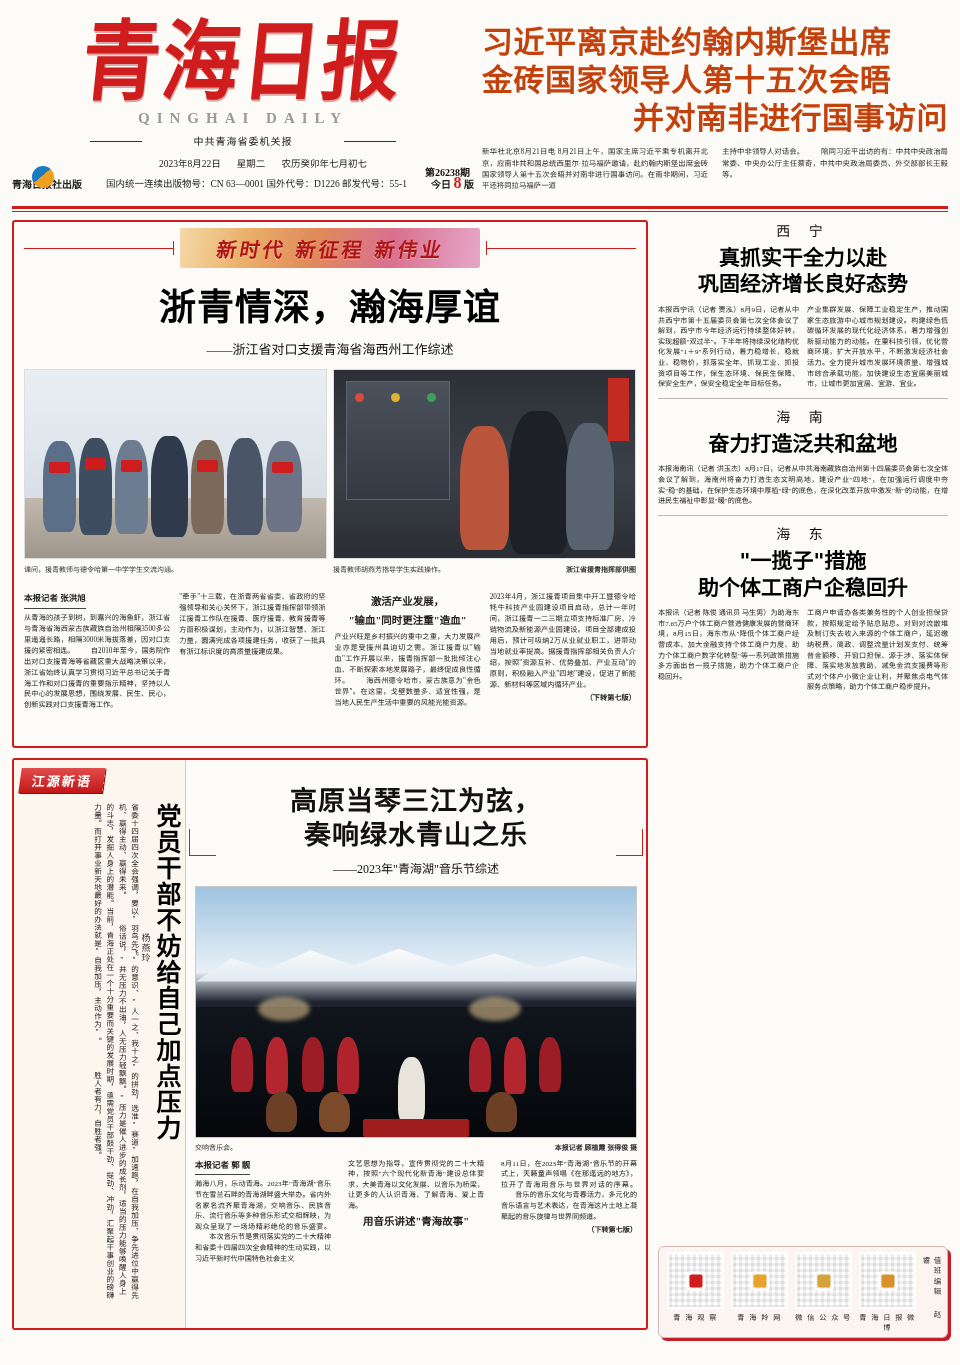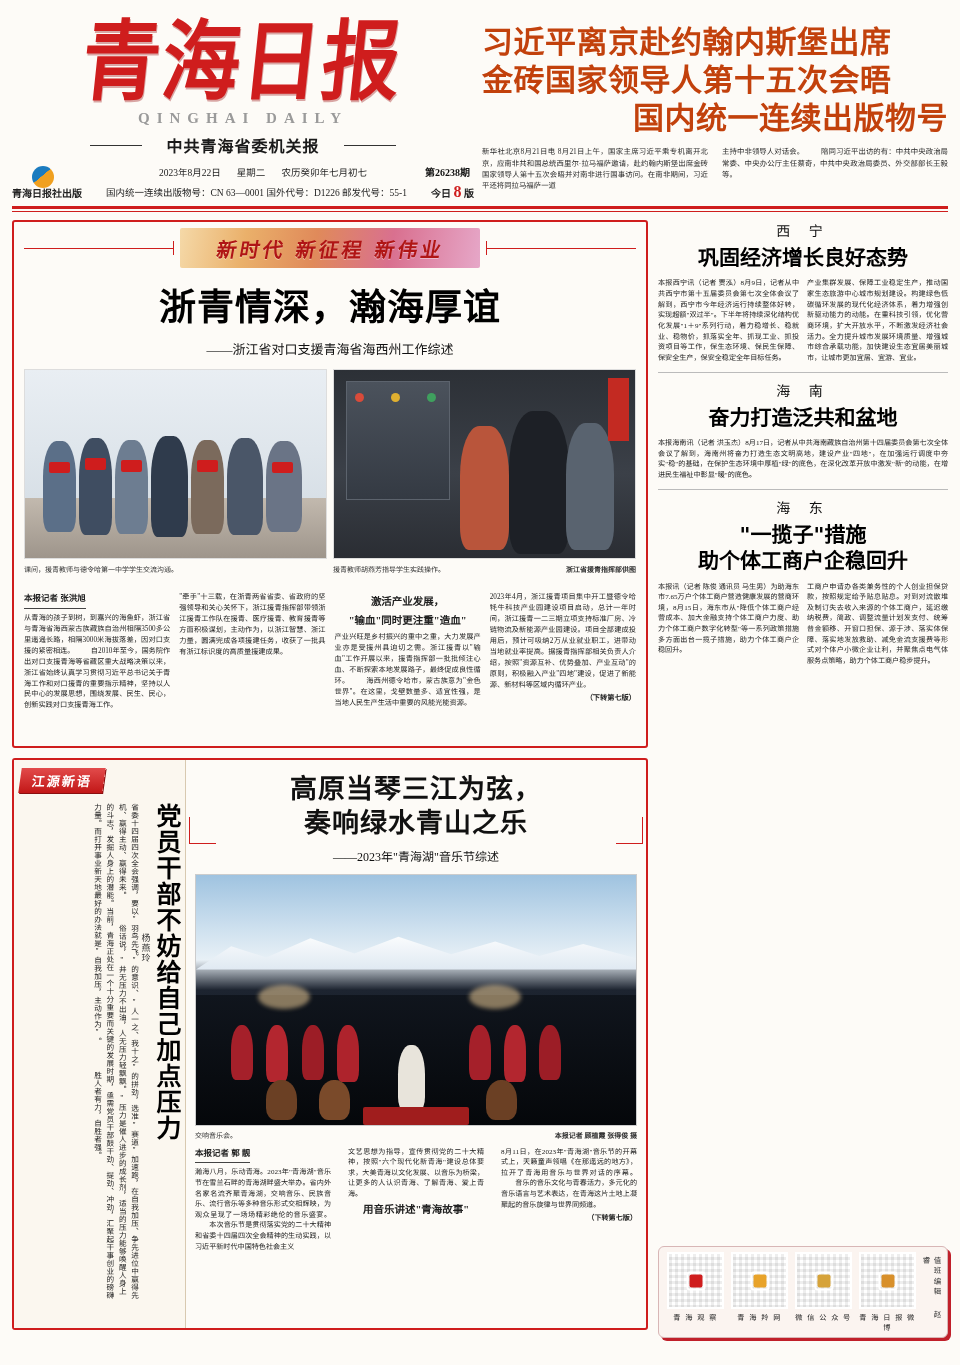--- a/index.html
+++ b/index.html
@@ -26,21 +26,21 @@
     letter-spacing:2px;
     transform:skewX(-6deg) scaleY(1.12);
     text-shadow:1px 2px 0 rgba(150,10,10,.35);
     padding-top:8px;
   }
   .logo-en{
     text-align:center;font-size:15px;letter-spacing:7px;color:#9a9a9a;
     font-family:"Liberation Serif",serif;font-weight:700;margin-top:10px;
   }
   .logo-sub{
-    text-align:center;font-size:16px;font-weight:700;color:#1a1a1a;margin-top:6px;
+    text-align:center;font-size:10px;font-weight:400;color:#1a1a1a;margin-top:6px;
     position:relative;letter-spacing:1px;
   }
   .logo-sub:before,.logo-sub:after{
     content:"";position:absolute;top:50%;width:52px;height:1px;background:#333;
   }
   .logo-sub:before{left:78px;}
   .logo-sub:after{right:78px;}
   .mast-meta{margin-top:8px;font-size:9.5px;color:#222;}
   .mast-row1{display:flex;align-items:center;justify-content:center;gap:16px;padding-left:40px;}
   .mast-row2{display:flex;align-items:center;justify-content:space-between;margin-top:4px;}
@@ -135,21 +135,21 @@
   .vauthor{
     writing-mode:vertical-rl;text-orientation:upright;font-size:9px;
     margin-top:130px;color:#333;letter-spacing:1px;
   }
   .vtext{
     writing-mode:vertical-rl;text-orientation:upright;
     font-size:7.6px;line-height:1.62;color:#222;height:100%;
     letter-spacing:.4px;overflow:hidden;flex:1;
   }
 
-  .music{flex:1;padding:12px 9px;box-sizing:border-box;}
+  .music{flex:1;padding:24px 9px;box-sizing:border-box;}
   .music-head{
     text-align:center;font-family:"DejaVu Serif",serif;font-weight:700;
     font-size:27px;line-height:1.25;letter-spacing:1px;position:relative;
   }
   .music-head .corner{position:absolute;width:26px;height:26px;}
   .music-head .cl{left:-6px;bottom:-4px;border-left:1px solid #cf1d1d;border-bottom:1px solid #cf1d1d;}
   .music-head .cr{right:-6px;bottom:-4px;border-right:1px solid #cf1d1d;border-bottom:1px solid #cf1d1d;}
   .music-sub{text-align:center;font-size:12px;margin-top:7px;}
   .music-photo{height:250px;margin-top:9px;position:relative;overflow:hidden;border:1px solid #ccc;}
   .music-cap{display:flex;justify-content:space-between;font-size:7px;margin-top:4px;color:#333;}
@@ -244,21 +244,21 @@
             <span>版</span>
           </span>
         </div>
       </div>
     </div>
 
     <div class="mast-right">
       <div class="lead-title">
         <span class="l1">习近平离京赴约翰内斯堡出席</span>
         <span class="l2">金砖国家领导人第十五次会晤</span>
-        <span class="l3">国内统一连续出版物号</span>
+        <span class="l3">并对南非进行国事访问</span>
       </div>
       <div class="lead-body">
         <div>新华社北京8月21日电 8月21日上午，国家主席习近平乘专机离开北京，应南非共和国总统西里尔·拉马福萨邀请，赴约翰内斯堡出席金砖国家领导人第十五次会晤并对南非进行国事访问。在南非期间，习近平还将同拉马福萨一道</div>
         <div>主持中非领导人对话会。
 　　陪同习近平出访的有：中共中央政治局常委、中央办公厅主任蔡奇，中共中央政治局委员、外交部部长王毅等。</div>
       </div>
     </div>
   </div>
 
   <div class="rule-red"></div>
@@ -400,20 +400,21 @@
           </div>
         </div>
       </div>
     </div>
 
     <div class="col-right">
 
       <div class="region">
         <div class="region-name">西 宁</div>
         <div class="region-title">
+          <div>真抓实干全力以赴</div>
           <div>巩固经济增长良好态势</div>
         </div>
         <div class="region-cols">
           <div>本报西宁讯（记者 贾泓）8月9日，记者从中共西宁市第十五届委员会第七次全体会议了解到，西宁市今年经济运行持续整体好转，实现超额"双过半"。下半年将持续深化结构优化发展"1＋9"系列行动，着力稳增长、稳就业、稳物价，抓落实全年、抓现工业、抓投资项目等工作，保生态环境、保民生保障、保安全生产，保安全稳定全年目标任务。</div>
           <div>产业集群发展、保障工业稳定生产，推动国家生态旅游中心城市规划建设。构建绿色低碳循环发展的现代化经济体系，着力增强创新驱动能力的动能。在重科技引领，优化营商环境，扩大开放水平，不断激发经济社会活力。全力提升城市发展环境质量、增强城市综合承载功能，加快建设生态宜居美丽城市，让城市更加宜居、宜游、宜业。</div>
         </div>
       </div>
 
       <hr class="hr-d">
 

